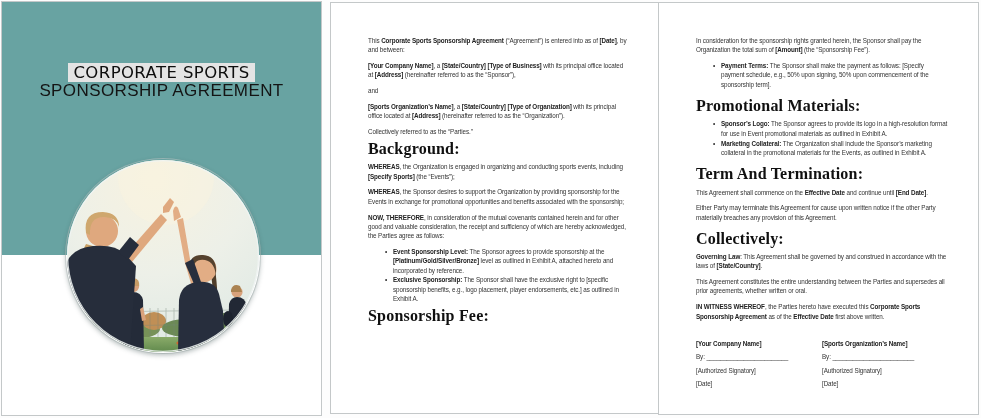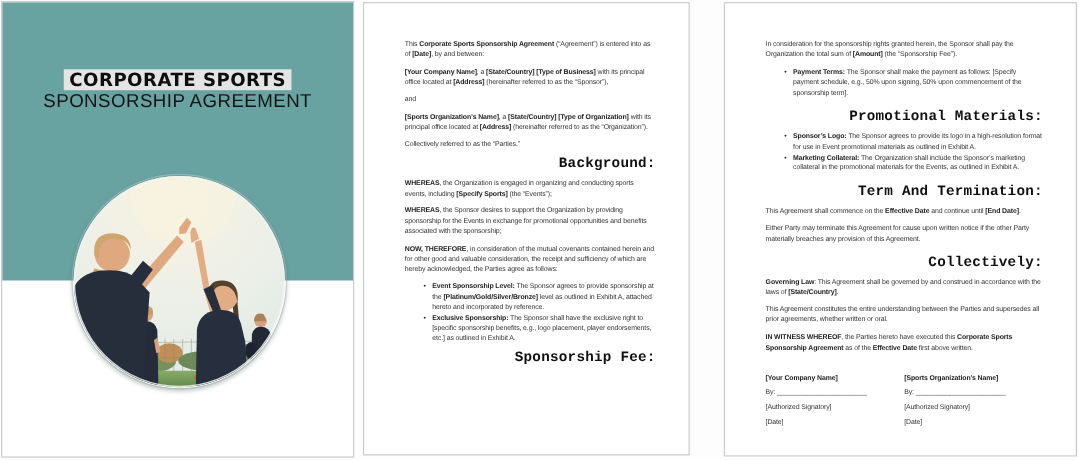--- a/index.html
+++ b/index.html
@@ -7,38 +7,38 @@
   body { font-family:"Liberation Sans", sans-serif; background:#ffffff; position:relative; overflow:hidden; }
 
   .stage { position:absolute; inset:0; background:#fdfdfd; }
 
   .page { position:absolute; background:#ffffff; border:1px solid #c4c8c9; }
 
   
   #cover  { left:1px;  top:1px; width:321px; height:415px; overflow:hidden; }
   .teal-band { position:absolute; left:0; top:0; width:100%; height:253px; background:#68a3a2; }
   .cover-title { position:absolute; top:61px; left:0; right:0; text-align:center; z-index:2; }
-  .t1 { display:inline-block; font-family:"DejaVu Sans", sans-serif; font-weight:bold;
+  .t1 { display:inline-block; font-family:"DejaVu Sans", sans-serif; font-weight:normal;
         font-size:16.5px; line-height:19px; letter-spacing:0.4px; color:#0e0e0e;
         background:#e4e4e4; padding:0 5px; }
   .t2 { display:block; font-family:"Liberation Sans", sans-serif; font-weight:400;
         font-size:17px; line-height:17px; letter-spacing:0.4px; color:#141414; margin-top:0; }
   .photo { position:absolute; left:64px; top:157px; width:194px; height:194px; border-radius:50%;
            box-shadow:0 2px 5px rgba(45,65,65,.38), 0 0 0 1px rgba(200,210,208,.55); z-index:1; }
   .photo svg { display:block; width:100%; height:100%; border-radius:50%; }
 
   
-  #page1 { left:330px; top:2px; width:297px; height:412px; }
+  #page1 { left:330px; top:2px; width:329px; height:412px; }
   #page2 { left:658px; top:2px; width:321px; height:413px; display:flex; flex-direction:column; }
   .doc { padding:33px 30px 24px 37px; font-size:6.3px; line-height:9.3px;
          letter-spacing:-0.1px; color:#333; }
   .doc p { margin:0 0 6.5px; }
   .doc b { color:#222; }
-  .doc h2 { font-family:Liberation Mono, monospace; font-weight:bold; font-size:13px;
-            line-height:12px; color:#101010; letter-spacing:0.2px; margin:4px 0 7.5px;text-align:right; }
+  .doc h2 { font-family:Liberation Serif, serif; font-weight:bold; font-size:16px;
+            line-height:12px; color:#101010; letter-spacing:0.2px; margin:4px 0 7.5px; }
   .doc ul { list-style:none; margin:0 0 6.5px; padding-left:17px; }
   .doc li { position:relative; padding-left:8px; margin-bottom:0.5px; }
   .doc li::before { content:"•"; position:absolute; left:0; top:0; font-size:6.3px; color:#222; }
 
   .sig { display:flex; margin-top:12px; }
   .sig-col { width:153px; display:flex; flex-direction:column; }
   .sig-col > * { margin-bottom:3.8px; line-height:9.3px; }
   .sig-name { color:#222; }
 </style>
 </head>

